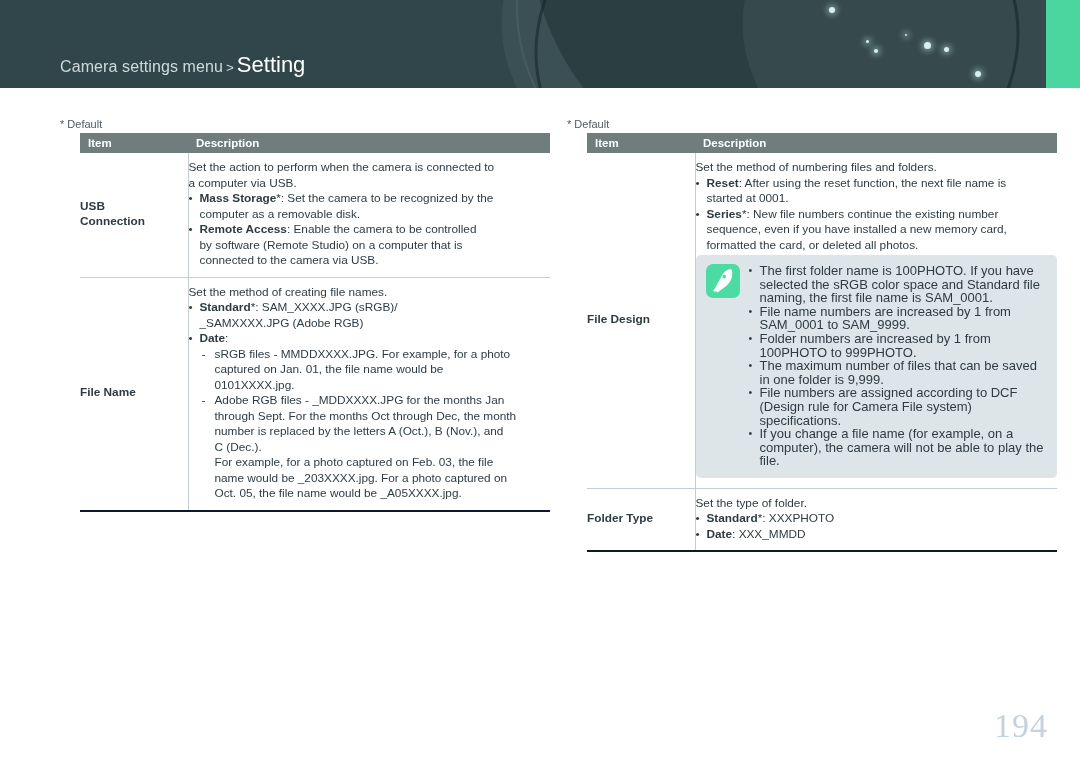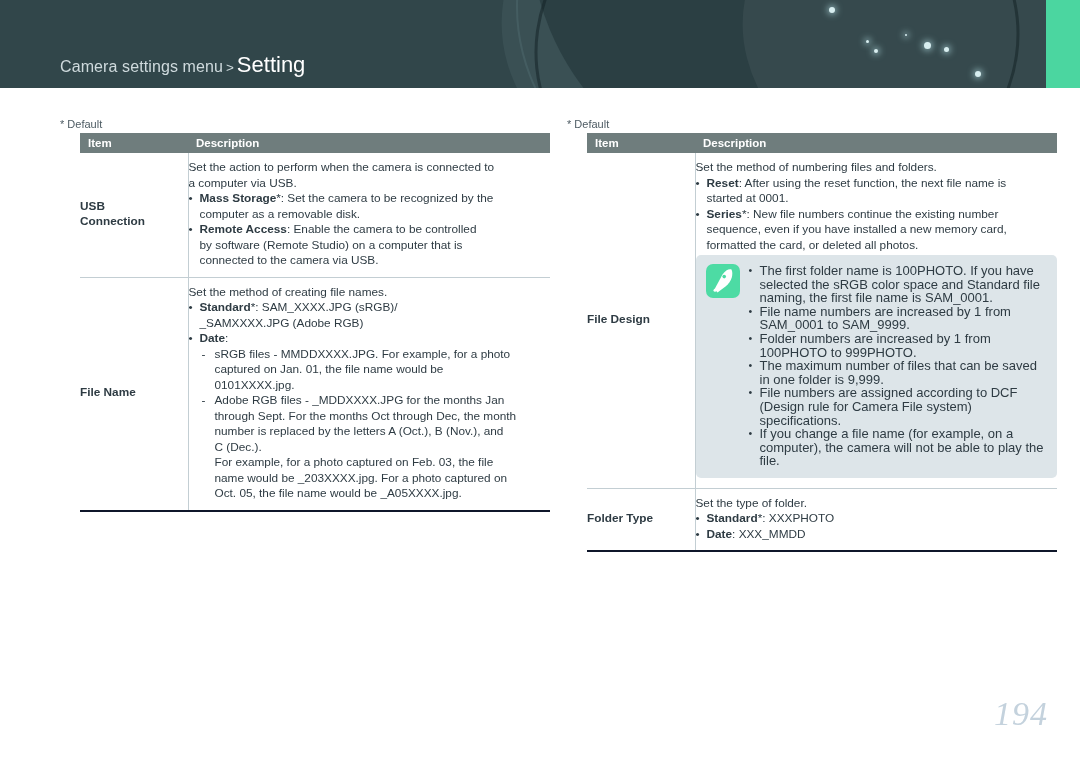--- a/index.html
+++ b/index.html
@@ -202,23 +202,22 @@
     line-height: 13.6px;
     color: #2e3b43;
     flex: 1;
   }
   .note-list .bullet-l1::before { font-size: 10.6px; }
 
   
   .pageno {
     position: absolute;
     right: 32px;
-    bottom: 32px;
+    bottom: 20px;
     font-family: "Liberation Serif", serif;
-    font-style: italic;
     font-size: 34px;
     color: #c4d2dd;
     letter-spacing: 1px;
   }
 </style>
 </head>
 <body>
 
 <div class="header">
   <div class="hdr-swoosh sw1"></div>

